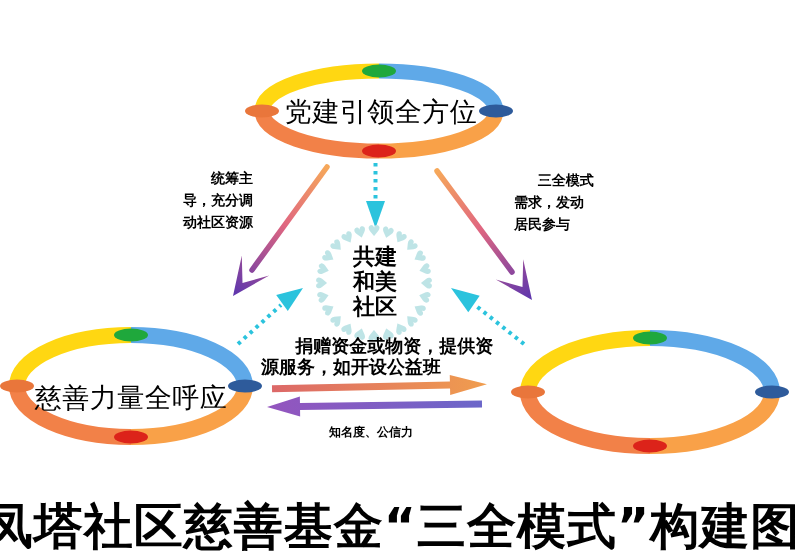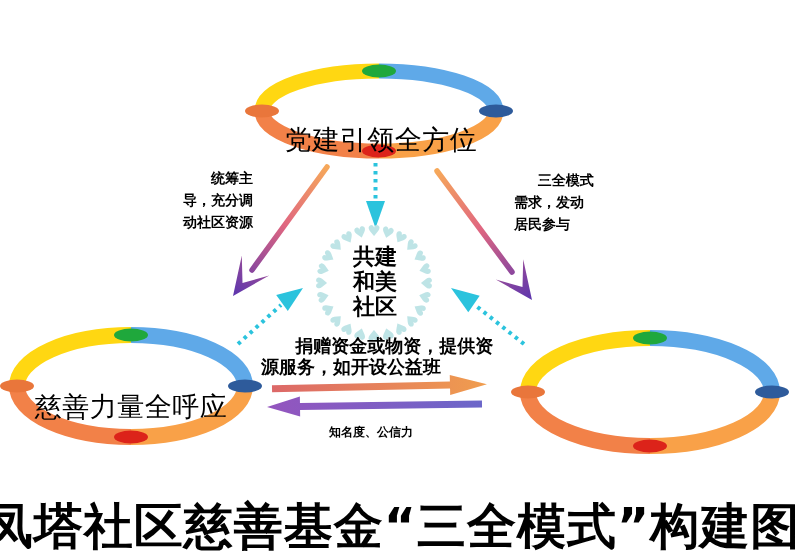--- a/index.html
+++ b/index.html
@@ -131,22 +131,22 @@
         <text x="323.8" y="296.5" class="heart" fill="#BEE4E6" transform="rotate(255.0 323.8 296.5)">♥</text>
         <text x="322.0" y="283.0" class="heart" fill="#BEE4E6" transform="rotate(270.0 322.0 283.0)">♥</text>
         <text x="323.8" y="269.5" class="heart" fill="#BEE4E6" transform="rotate(285.0 323.8 269.5)">♥</text>
         <text x="329.0" y="257.0" class="heart" fill="#BEE4E6" transform="rotate(300.0 329.0 257.0)">♥</text>
         <text x="337.2" y="246.2" class="heart" fill="#BEE4E6" transform="rotate(315.0 337.2 246.2)">♥</text>
         <text x="348.0" y="238.0" class="heart" fill="#BEE4E6" transform="rotate(330.0 348.0 238.0)">♥</text>
         <text x="360.5" y="232.8" class="heart" fill="#BEE4E6" transform="rotate(345.0 360.5 232.8)">♥</text>
       </g>
   </svg>
 
-  <div class="txt centered ring-label" style="left:381px;top:112px;margin-top:28px;">党建引领全方位</div>
-  <div class="txt centered ring-label" style="left:131px;top:407px;">慈善力量全呼应</div>
+  <div class="txt centered ring-label" style="left:381px;top:112px;">党建引领全方位</div>
+  <div class="txt centered ring-label" style="left:131px;top:398px;">慈善力量全呼应</div>
 
   <div class="txt centered center-label" style="left:375px;top:281px;">共建
 和美
 社区</div>
 
   <div class="txt edge-label edge-left">统筹主
 导，充分调
 动社区资源</div>
   <div class="txt edge-label edge-right">三全模式
 需求，发动

